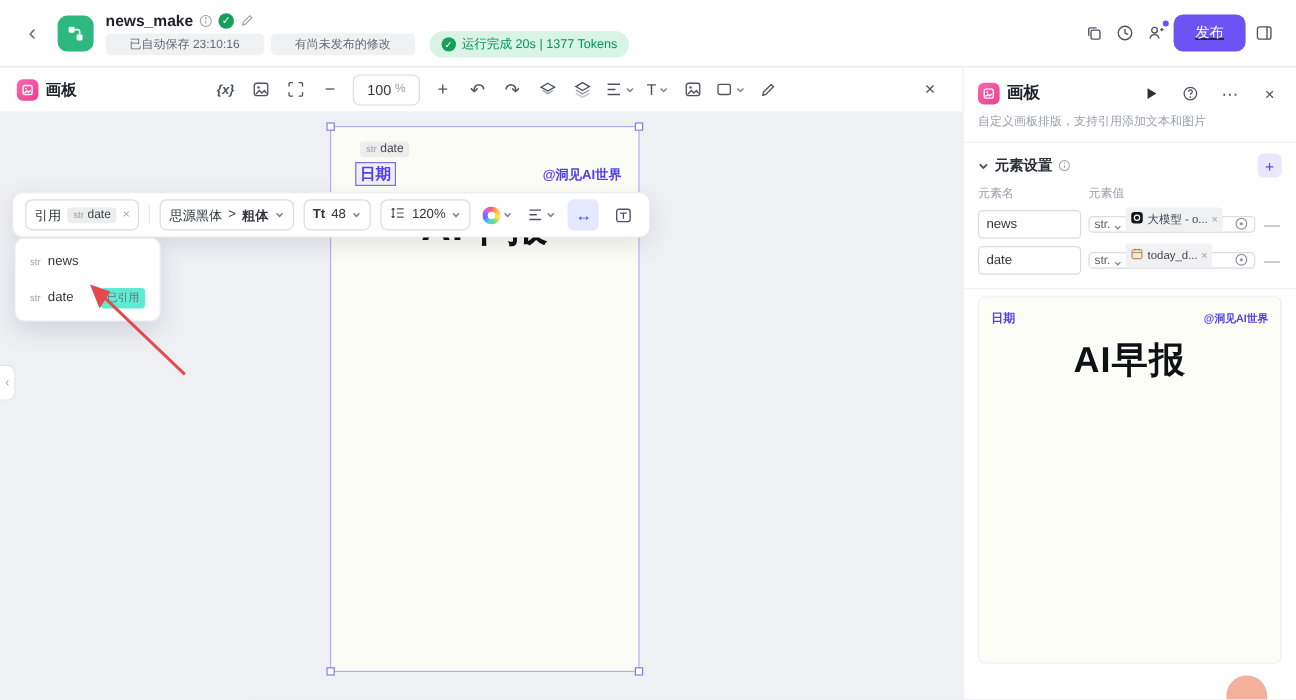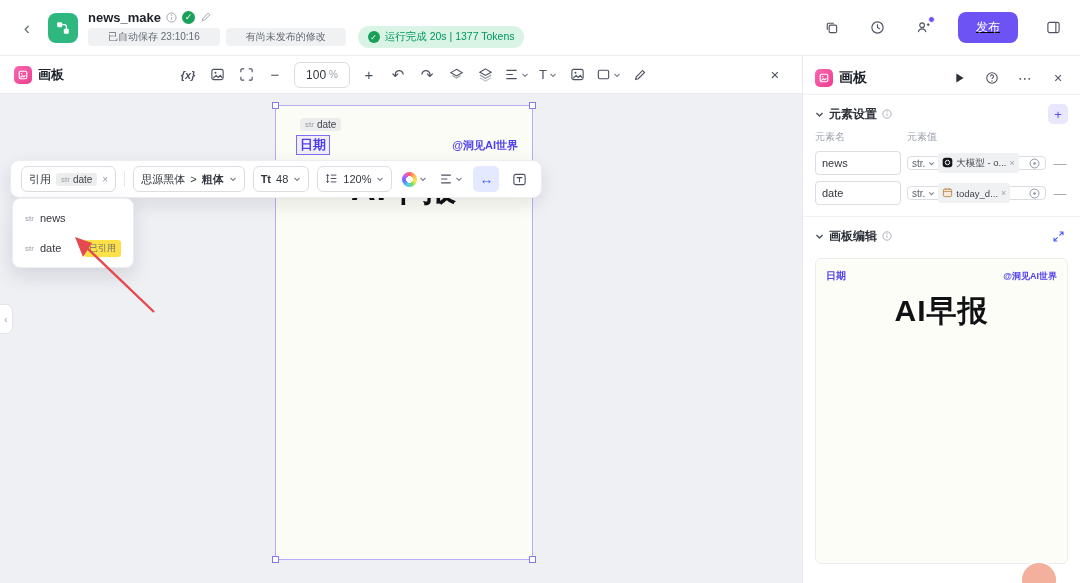--- a/index.html
+++ b/index.html
@@ -14,21 +14,21 @@
   .appicon { width:30px; height:30px; border-radius:8px; background:#2eb77f; display:flex; align-items:center; justify-content:center; flex:0 0 auto; }
   .titleblock { display:flex; flex-direction:column; gap:3px; margin-left:2px; }
   .titlerow { display:flex; align-items:center; gap:5px;text-align:right; }
   .wtitle { font-size:13px; font-weight:bold; color:#1d2129; }
   .okdot { width:13px; height:13px; border-radius:50%; background:#18a058; color:#fff; font-size:9px; display:flex; align-items:center; justify-content:center; }
   .mic { color:#9aa0ab; display:flex; align-items:center; }
   .badgerow { display:flex; gap:6px; }
   .gbadge { background:#f0f1f3; color:#646a73; font-size:10px; padding:2px 20px; border-radius:4px; white-space:nowrap; }
   .runpill { display:flex; align-items:center; gap:5px; background:#d9f4e4; color:#00955d; font-size:10.5px; padding:4px 10px; border-radius:12px; margin-left:4px; align-self:flex-end; margin-bottom:7px; white-space:nowrap; }
   .runck { width:12px; height:12px; border-radius:50%; background:#18a058; color:#fff; font-size:8px; display:flex; align-items:center; justify-content:center; }
-  .topright { margin-left:auto; display:flex; align-items:center; gap:20px;text-decoration:underline; }
+  .topright { margin-left:auto; display:flex; align-items:center; gap:0;text-decoration:underline; }
   .notif { position:absolute; top:1px; right:1px; width:7px; height:7px; border-radius:50%; background:#6d52f4; border:1.5px solid #fff; }
   .pubbtn { background:#6d52f4; color:#fff; font-size:12px; padding:7px 18px; border-radius:8px; margin:0 2px; }
 
   
   .cbar { position:absolute; top:56px; left:0; width:802px; height:38px; background:#fff; border-bottom:1px solid #ebecf0; display:flex; align-items:center; padding:0 14px; z-index:10; }
   .pinkic { width:18px; height:18px; border-radius:5px; background:linear-gradient(135deg,#f968b2,#ee3d8f); display:flex; align-items:center; justify-content:center; flex:0 0 auto; }
   .ptitle { font-size:13px; font-weight:bold; color:#1d2129; margin-left:6px; }
   .ctools { display:flex; align-items:center; gap:5px; margin-left:112px; }
   .tbtn { min-width:24px; height:24px; display:flex; align-items:center; justify-content:center; border-radius:5px; color:#4d5260; font-size:13px; gap:2px; padding:0 2px; }
   .varbtn { font-style:italic; font-weight:bold; font-size:11px; }
@@ -56,41 +56,41 @@
   .tdiv { width:1px; height:16px; background:#e7e7ec; }
   .bold { font-weight:bold; }
   .xmini { color:#9aa0ab; font-size:10px; }
   .bluebtn { width:26px; height:26px; border-radius:5px; background:#e4e9ff; color:#3b5bfd; font-size:14px; display:flex; align-items:center; justify-content:center; }
   .colorwheel { width:15px; height:15px; border-radius:50%; background: radial-gradient(circle,#fff 0 3.2px,rgba(255,255,255,0) 3.3px), conic-gradient(#ff5f5f,#ffb94e,#ffe74e,#6ede6e,#4ec9ff,#5f6fff,#c95fff,#ff5f5f); }
 
   
   .refdd { position:absolute; left:12px; top:104px; width:122px; background:#fff; border:1px solid #ececf1; border-radius:8px; box-shadow:0 8px 20px rgba(20,20,40,.12); padding:4px; z-index:6; }
   .ddi { height:30px; display:flex; align-items:center; gap:6px; padding:0 8px; border-radius:5px; font-size:11px; color:#33363d; }
   .ddi .t { font-size:8px; color:#9aa0ab; }
-  .ddbadge { margin-left:auto; background:#fde047; color:#6b7077; font-size:9px; padding:2px 5px; border-radius:3px; }
+  .ddbadge { margin-left:auto; background:#5eead4; color:#6b7077; font-size:9px; padding:2px 5px; border-radius:3px; }
   .redarrow { position:absolute; left:62px; top:138px; z-index:7; pointer-events:none; }
   .edgetab { position:absolute; left:0; top:210px; width:13px; height:30px; background:#fff; border:1px solid #e3e4ea; border-left:none; border-radius:0 7px 7px 0; display:flex; align-items:center; justify-content:center; color:#9aa0ab; font-size:10px; z-index:4; }
 
   
   .rpanel { position:absolute; top:56px; left:802px; width:278px; height:527px; background:#fff; border-left:1px solid #e8e9ee; z-index:8; }
   .rph { display:flex; align-items:center; gap:6px; padding:12px 12px 6px; }
   .rptitle { font-size:14px; font-weight:bold; color:#1d2129; }
   .rphicons { margin-left:auto; display:flex; align-items:center; gap:13px; color:#4d5260; }
   .rphicons .iconbtn { width:20px; height:20px; }
   .rpsub { padding:0 12px 10px; font-size:10px; color:#9ba1ac; }
   .rpdiv { border-top:1px solid #f0f1f4; }
   .rps { display:flex; align-items:center; gap:5px; padding:9px 12px 6px; }
   .rpstitle { font-size:12px; font-weight:bold; color:#2b2f36; }
   .plusbtn { margin-left:auto; width:20px; height:20px; border-radius:5px; background:#e9e7fd; color:#5a4bf0; font-size:13px; display:flex; align-items:center; justify-content:center; }
   .expandbtn { margin-left:auto; width:20px; height:20px; display:flex; align-items:center; justify-content:center; }
   .cols { display:flex; padding:0 12px 4px; font-size:10px; color:#9ba1ac; }
   .cols .c1 { width:92px; }
   .er { display:flex; align-items:center; gap:6px; padding:3px 12px; }
   .er input { width:86px; height:24px; border:1px solid #dcdce3; border-radius:4px; padding:0 6px; font-size:11px; color:#33363d; outline:none; }
-  .valbox { flex:1; height:14px; border:1px solid #dcdce3; border-radius:4px; display:flex; align-items:center; padding:0 4px; gap:3px; min-width:0; }
+  .valbox { flex:1; height:14px; border:1px solid #dcdce3; border-radius:4px; display:flex; align-items:flex-end; padding:0 4px; gap:3px; min-width:0; }
   .vtype { font-size:10px; color:#5b5f68; }
   .vtag { background:#f0f1f3; border-radius:3px; padding:1px 4px; display:inline-flex; align-items:center; gap:3px; min-width:0; }
   .vtxt { font-size:9.5px; color:#42454d; white-space:nowrap; overflow:hidden; text-overflow:ellipsis; max-width:64px; }
   .vx { font-size:9px; color:#9aa0ab; }
   .vref { margin-left:auto; display:flex; align-items:center; }
   .rowminus { color:#9ba1ac; font-size:13px; width:16px; }
   .pv { margin:6px 12px; height:306px; border:1px solid #ececf1; border-radius:6px; background:#fdfdf8; padding:10px; }
   .pvrow { display:flex; justify-content:space-between; align-items:center; }
   .pvdate { font-size:10px; font-weight:bold; color:#4f3ff0; }
   .pvhandle { font-size:9px; font-weight:bold; color:#4f3ff0; }
@@ -385,20 +385,21 @@
             <svg width="14" height="14" viewBox="0 0 16 16" fill="none" stroke="#4d5260" stroke-width="1.2">
               <circle cx="8" cy="8" r="6"></circle>
               <path d="M6.2 6.2a1.8 1.8 0 1 1 2.7 1.6c-.6.35-.9.7-.9 1.4"></path>
               <circle cx="8" cy="11.4" r=".8" fill="#4d5260" stroke="none"></circle>
             </svg>
           </button>
         <button class="iconbtn">⋯</button>
         <button class="iconbtn">×</button>
       </div>
     </div>
+    <div class="rpsub">自定义画板排版，支持引用添加文本和图片</div>
     <div class="rpdiv"></div>
 
     <div class="rps">
       <span class="chev">
           <svg width="9" height="9" viewBox="0 0 8 8">
             <path d="M1.3 2.6l2.7 2.7 2.7-2.7" fill="none" stroke="#4d5260" stroke-width="1.3"></path>
           </svg>
         </span>
       <span class="rpstitle">元素设置</span>
       <span class="mic">
@@ -466,40 +467,20 @@
               <circle cx="8" cy="8" r="5.5"></circle>
               <circle cx="8" cy="8" r="1.6" fill="#8d93a0" stroke="none"></circle>
             </svg>
           </span>
       </div>
       <button class="rowminus">—</button>
     </div>
 
     <div class="rpdiv" style="margin-top:8px;"></div>
 
-    <div class="rps">
-      <span class="chev">
-          <svg width="9" height="9" viewBox="0 0 8 8">
-            <path d="M1.3 2.6l2.7 2.7 2.7-2.7" fill="none" stroke="#4d5260" stroke-width="1.3"></path>
-          </svg>
-        </span>
-      <span class="rpstitle">画板编辑</span>
-      <span class="mic">
-          <svg width="10" height="10" viewBox="0 0 12 12">
-            <circle cx="6" cy="6" r="5" fill="none" stroke="#9ba1ac"></circle>
-            <path d="M6 5.4v3" stroke="#9ba1ac"></path>
-            <circle cx="6" cy="3.4" r=".8" fill="#9ba1ac"></circle>
-          </svg>
-        </span>
-      <button class="expandbtn">
-          <svg width="13" height="13" viewBox="0 0 16 16" fill="none" stroke="#4c5bf5" stroke-width="1.4">
-            <path d="M9.5 2.5h4v4M13.5 2.5L9 7M6.5 13.5h-4v-4M2.5 13.5L7 9"></path>
-          </svg>
-        </button>
-    </div>
 
     <div class="pv">
       <div class="pvrow">
         <span class="pvdate">日期</span>
         <span class="pvhandle">@洞见AI世界</span>
       </div>
       <div class="pvhead">AI早报</div>
     </div>
   </aside>
 

